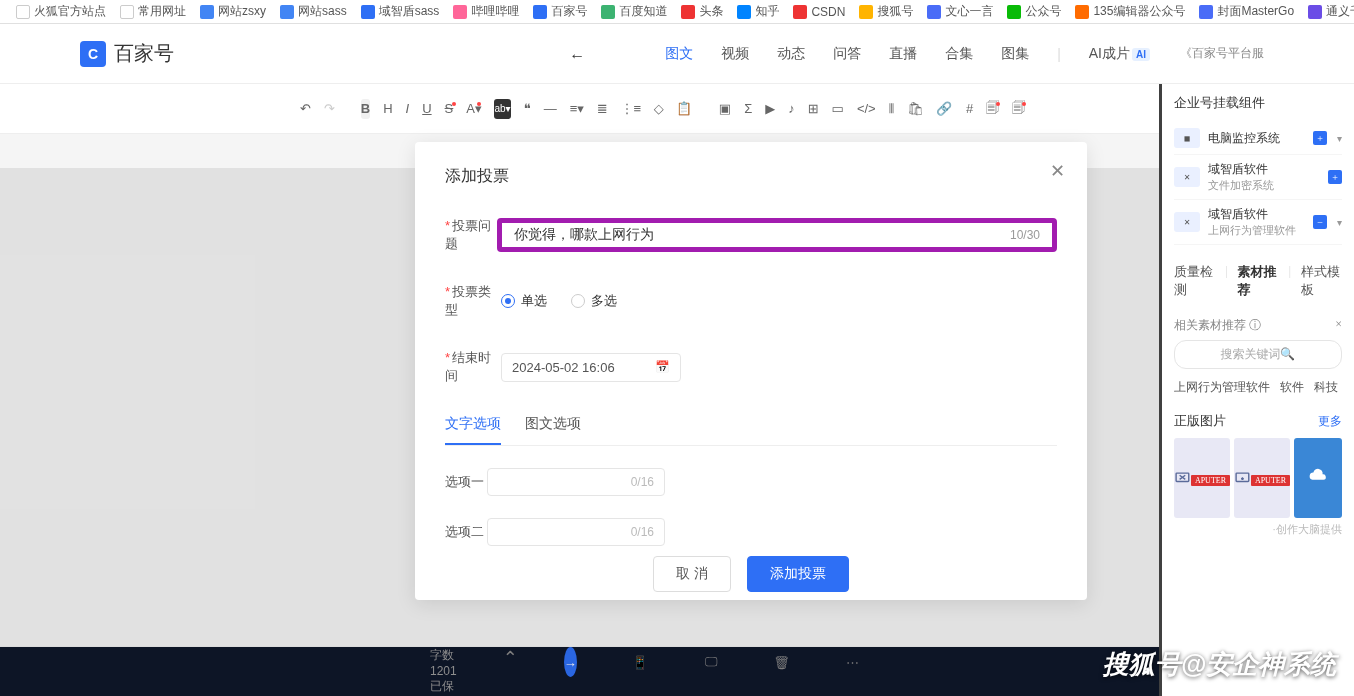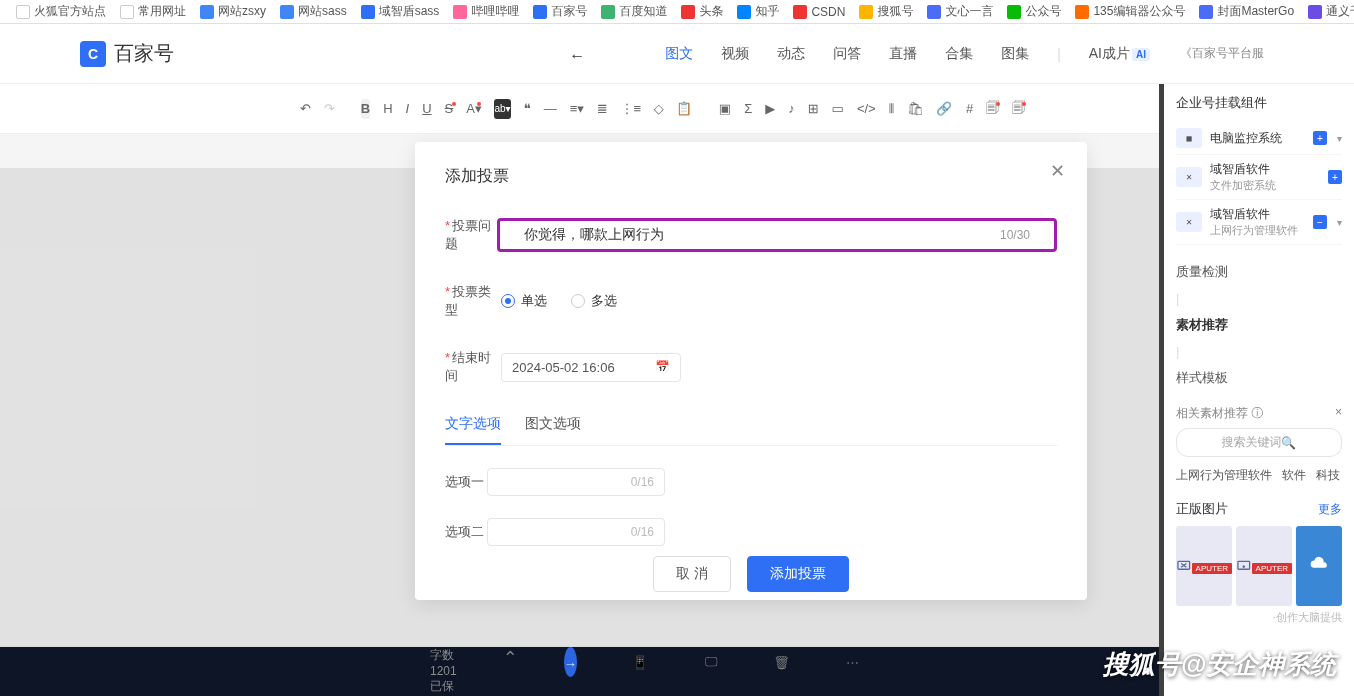--- a/index.html
+++ b/index.html
@@ -28,30 +28,30 @@
   .editor-col { flex: 1; display: flex; flex-direction: column; overflow: hidden; }
   .toolbar { height: 50px; background: #fff; display: flex; gap: 13px; align-items: center; padding: 0 300px 0 300px; border-bottom: 1px solid #eee; color: #555; }
   .toolbar .tb { width: 20px; height: 20px; display: flex; align-items: center; justify-content: center; font-size: 13px; cursor: pointer; color: #666; }
   .toolbar .tb.bold { background: #f0f0f0; border-radius: 3px; font-weight: bold; }
   .toolbar .tb.hl { background: #333; color: #fff; border-radius: 3px; font-size:10px; }
   .toolbar .red-dot::after { content:''; position: absolute; width:4px; height:4px; background:#f44; border-radius:50%; margin-left:10px; margin-top:-10px; }
   
   .backdrop { position: absolute; inset: 84px 0 0 0; background: rgba(0,0,0,0.08); z-index: 5; }
 
   
-  .sidebar { width: 195px; background: #fff; border-left: 5px solid #404040; padding: 10px 12px; font-size: 12px; z-index: 10; overflow: hidden; }
+  .sidebar { width: 195px; background: #fff; border-left: 3px solid #404040; padding: 10px 12px; font-size: 12px; z-index: 10; overflow: hidden; font-family: Liberation Serif, serif; }
   .sidebar h4 { font-size: 13px; font-weight: 500; margin-bottom: 10px; color: #333; }
   .widget { display: flex; align-items: center; gap: 8px; padding: 6px 0; border-bottom: 1px solid #f5f5f5; position: relative; }
   .widget .ic { width: 26px; height: 20px; background: #eaf0ff; border-radius: 3px; font-size: 8px; display:flex; align-items:center; justify-content:center; color:#555; }
   .widget .txt { flex: 1; font-size: 12px; color: #333; }
   .widget .sub { font-size: 11px; color: #999; }
   .widget .plus { width: 14px; height: 14px; background: #2e6ff5; color: #fff; border-radius: 2px; font-size: 10px; display:flex;align-items:center;justify-content:center; }
   .widget .chev { color: #999; font-size: 10px; margin-left: 2px; }
   
-  .side-tabs { display: flex; gap: 10px; font-size: 13px; color: #555; margin: 18px 0 12px; flex-direction: column; }
+  .side-tabs { display: flex; gap: 10px; font-size: 13px; color: #555; margin: 18px 0 12px; }
   .side-tabs .st { cursor: pointer; }
   .side-tabs .st.active { color: #333; font-weight: 600; }
   .side-tabs .vsep { color: #ddd; }
   
   .side-section-head { display:flex; justify-content:space-between; color:#888; font-size:12px; padding:6px 0;}
   .side-section-head .close-x { cursor:pointer; }
   .side-search { border: 1px solid #e5e5e5; border-radius: 12px; padding: 5px 8px; font-size: 12px; color: #aaa; display:flex; justify-content:center; align-items:center; margin-bottom: 10px; }
   .tags { display: flex; flex-wrap: wrap; gap: 10px; font-size: 12px; color: #555; }
   .tags span { cursor: pointer; }
   .sec-head { display: flex; justify-content: space-between; margin-top: 16px; margin-bottom: 8px; font-size: 13px; align-items: center; }
@@ -62,21 +62,21 @@
   .thumb svg { width:22px; height:22px; }
   .side-footer { text-align:right; font-size:11px; color:#bbb; margin-top:4px; }
 
   
   .modal { position: absolute; left: 415px; top: 142px; width: 672px; height: 458px; background: #fff; border-radius: 4px; box-shadow: 0 4px 20px rgba(0,0,0,0.1); z-index: 20; padding: 24px 30px 20px; display: flex; flex-direction: column; }
   .modal h3 { font-size: 16px; font-weight: 500; color: #333; }
   .modal .close { position: absolute; top: 18px; right: 22px; font-size: 18px; color: #888; cursor: pointer; }
   .form-row { display: flex; align-items: center; margin-top: 30px; }
   .form-row .req { color: #f44; margin-right: 2px; }
   .form-row label { width: 56px; font-size: 13px; color: #555; }
-  .form-row .input-wrap { flex: 0 0 560px; border: 3px solid #a21caf; border-radius: 4px; display: flex; align-items: center; padding: 0 24px; height: 34px; }
+  .form-row .input-wrap { flex: 0 0 560px; border: 5px solid #a21caf; border-radius: 4px; display: flex; align-items: center; padding: 0 12px; height: 34px; }
   .form-row .input-wrap input { border: none; outline: none; flex: 1; font-size: 14px; color: #333; }
   .form-row .counter { font-size: 12px; color: #999; }
   .radios { display: flex; gap: 24px; font-size: 13px; align-items: center; justify-content: space-between; }
   .radio { display: flex; align-items: center; gap: 6px; }
   .radio-circle { width: 14px; height: 14px; border: 1px solid #ccc; border-radius: 50%; position: relative; }
   .radio-circle.checked { border-color: #2e6ff5; }
   .radio-circle.checked::after { content: ''; position: absolute; inset: 3px; background: #2e6ff5; border-radius: 50%; }
   .date-input { border: 1px solid #e5e5e5; border-radius: 4px; padding: 6px 10px; font-size: 13px; color: #555; display: flex; align-items: center; gap: 10px; width: 180px; }
   .date-input .cal { margin-left: auto; color: #999; font-size: 12px; }
   .sub-tabs { display: flex; gap: 24px; margin-top: 30px; border-bottom: 1px solid #eee; font-size: 14px; }

